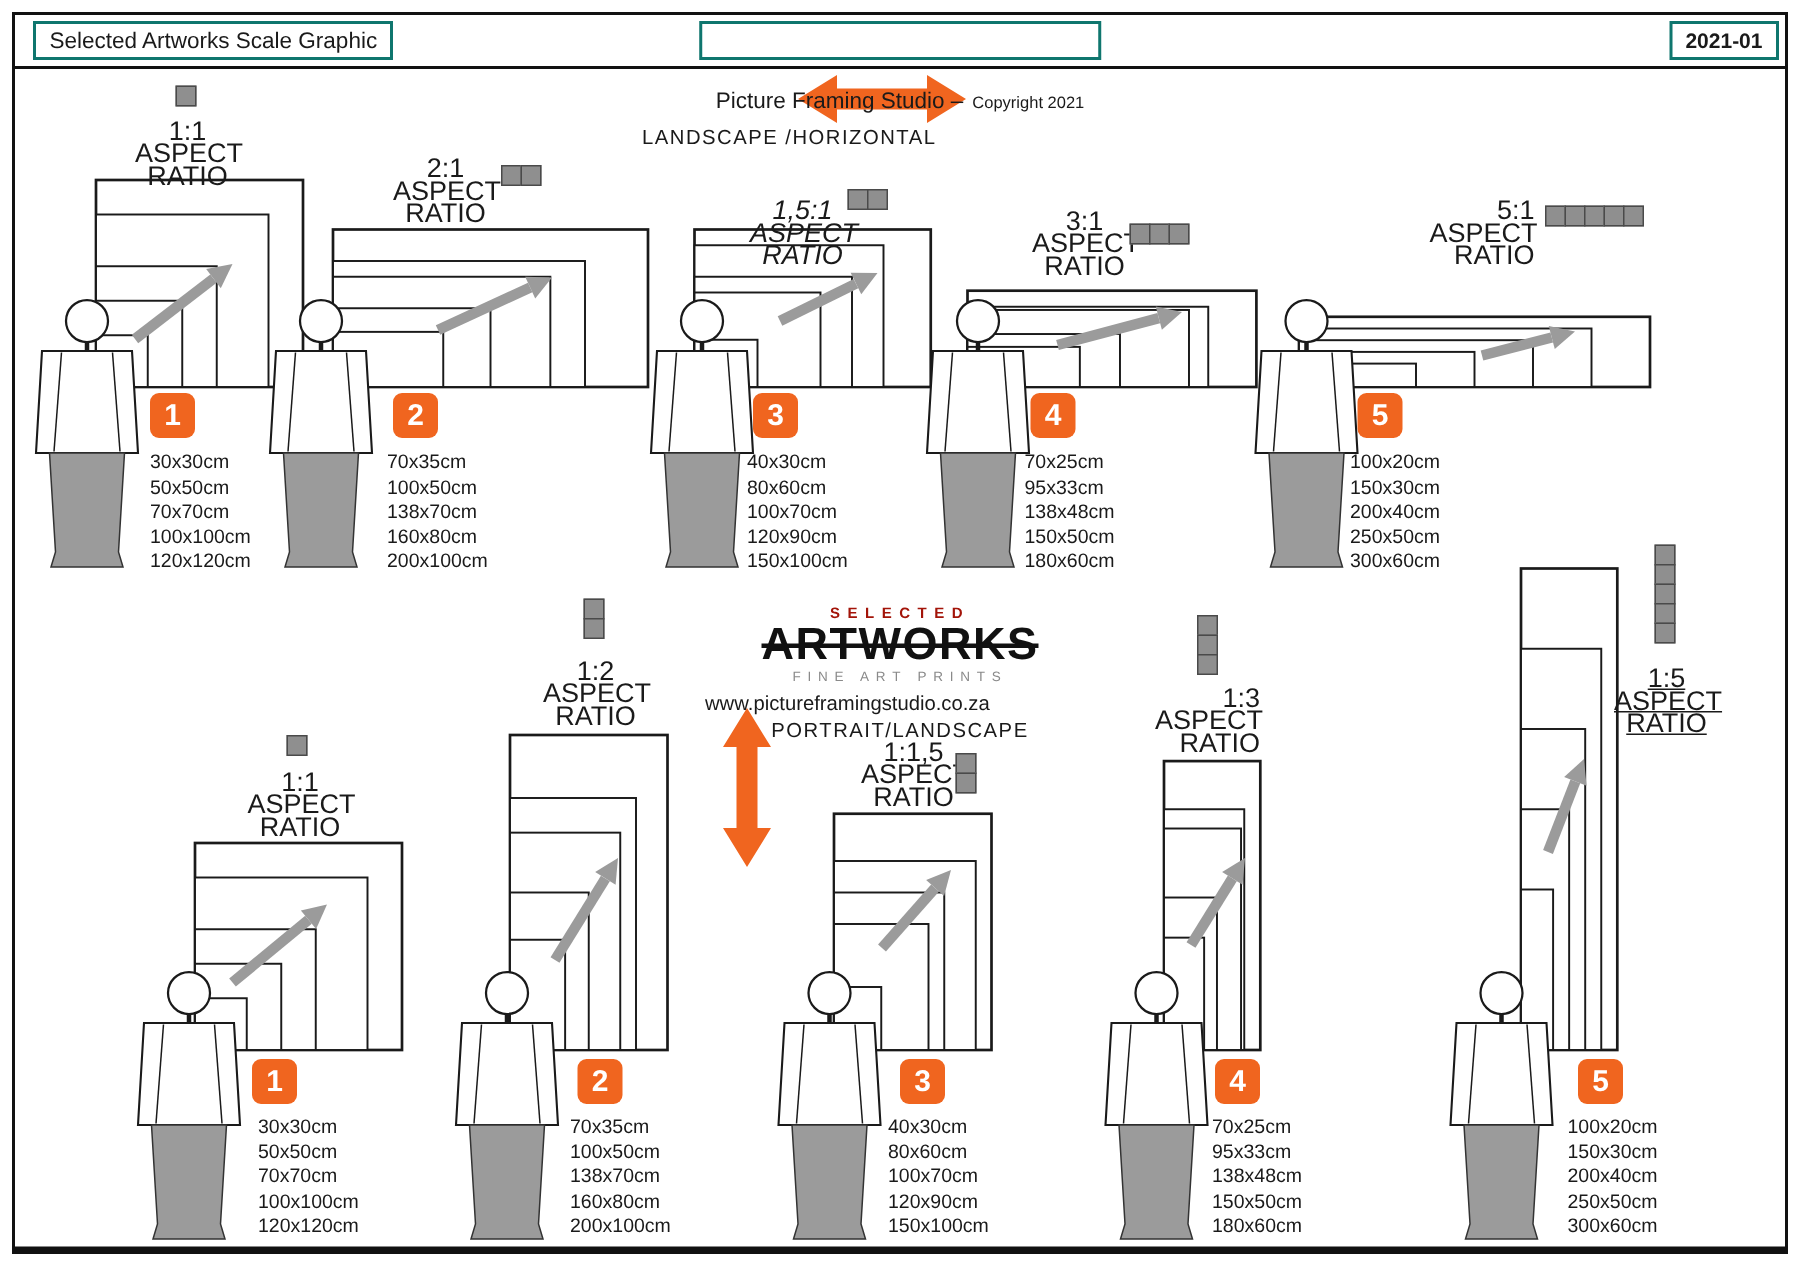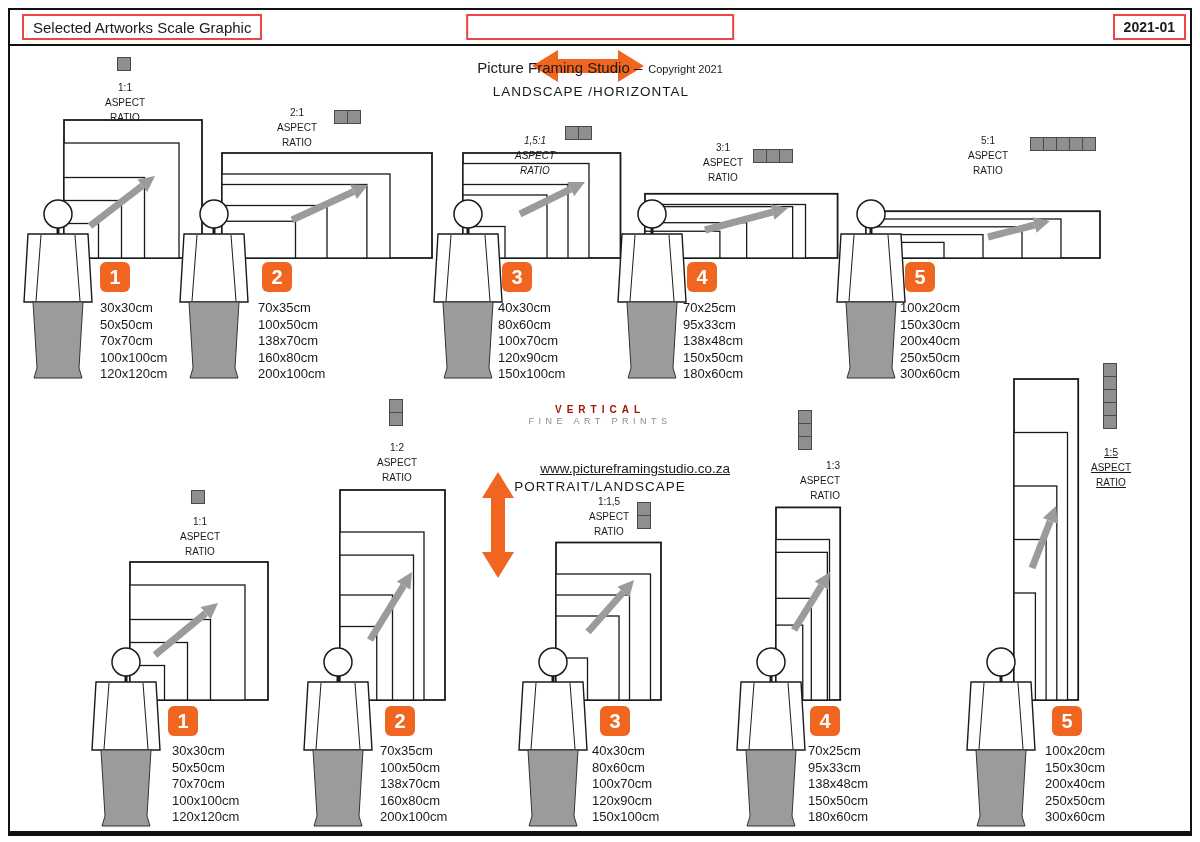--- a/index.html
+++ b/index.html
@@ -2,35 +2,35 @@
 <html style="--accent: #F0651F; --icon: #8F8F8F; --logored: #A31409;"><head>
 <meta charset="utf-8">
 <style>
   * { margin:0; padding:0; box-sizing:border-box; }
   html,body { width:1200px; height:842px; background:#fff; }
   body { font-family:"Liberation Sans", sans-serif; color:#1a1a1a; position:relative; overflow:hidden; }
   #canvas { position:absolute; left:0; top:0; width:1200px; height:842px; background:#fff; }
   #frame { position:absolute; left:8px; top:8px; right:8px; bottom:6px; border:2px solid #111; border-bottom-width:5px; pointer-events:none; }
   #hline { position:absolute; left:10px; right:10px; top:44px; height:2px; background:#111; }
   #draw { position:absolute; left:0; top:0; width:1200px; height:842px; }
-  .hbox { position:absolute; top:14px; height:26px; border:2px solid #ef4444; background:#fff; display:flex; align-items:baseline; padding:3px 9px 0 9px; white-space:nowrap; z-index:3; }
+  .hbox { position:absolute; top:14px; height:26px; border:2px solid #0f766e; background:#fff; display:flex; align-items:baseline; padding:3px 9px 0 9px; white-space:nowrap; z-index:3; }
   .hbox.left { left:22px; font-size:15px; }
   .hbox.center { left:50%; transform:translateX(-50%); font-size:15px; }
   .hbox.right { right:14px; font-size:14px; font-weight:bold; }
   .hbox .sub { font-size:11px; margin-left:6px;margin-top:44px; }
-  .lbl-landscape { position:absolute; left:446px; top:84px; width:290px; text-align:center; font-size:13.5px; letter-spacing:1px; }
+  .lbl-landscape { position:absolute; left:428px; top:84px; width:290px; font-size:13.5px; letter-spacing:1px; }
   .logo { position:absolute; left:505px; top:404px; width:190px; text-align:center; }
   .logo-top { font-size:10px; font-weight:bold; letter-spacing:5px; color:var(--logored); }
   .logo-main { font-size:30px; line-height:30px; font-weight:800; letter-spacing:1px; color:#111; text-decoration:line-through; }
   .logo-sub { font-size:9px; letter-spacing:4.5px; color:#8a8a8a; margin-top:1px; }
-  .lbl-url { position:absolute; left:470px; top:461px; width:260px; text-align:right; font-size:13.5px;text-decoration:underline; }
+  .lbl-url { position:absolute; left:470px; top:461px; width:260px; text-align:left; font-size:13.5px; }
   .lbl-portrait { position:absolute; left:470px; top:479px; width:260px; text-align:center; font-size:13.5px; letter-spacing:1px; }
   .badge { position:absolute; width:30px; height:30px; background:var(--accent); color:#fff; border-radius:6px; font-size:20px; font-weight:bold; display:flex; align-items:center; justify-content:center; z-index:4; }
   .sizes { position:absolute; font-size:13px; line-height:16.5px; z-index:4; }
-  .asp { position:absolute; width:70px; text-align:center; font-size:10px; line-height:15px; z-index:4; }
+  .asp { position:absolute; width:70px; text-align:center; font-size:18px; line-height:15px; z-index:4; }
   .icon { position:absolute; display:flex; z-index:4; }
   .icon.h { flex-direction:row; }
   .icon.v { flex-direction:column; }
   .icon span { width:14px; height:14px; background:var(--icon); border:1px solid #4a4a4a; margin:-0.5px; }
 </style>
 </head>
 <body>
 
 <div id="canvas">
   <svg id="draw" xmlns="http://www.w3.org/2000/svg" viewBox="0 0 1200 842">
@@ -218,21 +218,22 @@
     <span>Picture Framing Studio –</span>
     <span class="sub">Copyright 2021</span>
   </div>
   <div class="hbox right">
     <span>2021-01</span>
   </div>
 
   <div class="lbl-landscape">LANDSCAPE /HORIZONTAL</div>
 
   <div class="logo">
-    <div class="logo-top">VERTICAL</div>
+    <div class="logo-top">SELECTED</div>
+    <div class="logo-main">ARTWORKS</div>
     <div class="logo-sub">FINE ART PRINTS</div>
   </div>
   <div class="lbl-url">www.pictureframingstudio.co.za</div>
   <div class="lbl-portrait">PORTRAIT/LANDSCAPE</div>
 <div class="badge" style="left: 100px; top: 262px;">1</div>
     <div class="sizes" style="left: 100px; top: 300px;">
       <div>30x30cm</div>
       <div>50x50cm</div>
       <div>70x70cm</div>
       <div>100x100cm</div>
@@ -299,21 +300,21 @@
       <span></span>
     </div>
     <div class="badge" style="left: 905px; top: 262px;">5</div>
     <div class="sizes" style="left: 900px; top: 300px;">
       <div>100x20cm</div>
       <div>150x30cm</div>
       <div>200x40cm</div>
       <div>250x50cm</div>
       <div>300x60cm</div>
     </div>
-    <div class="asp" style="left: 953px; top: 133px;">
+    <div class="asp" style="left: 953px; top: 133px; text-align: right;">
       <div>5:1</div>
       <div>ASPECT</div>
       <div>RATIO</div>
     </div>
     <div class="icon h" style="left: 1030px; top: 137px;">
       <span></span>
       <span></span>
       <span></span>
       <span></span>
       <span></span>

